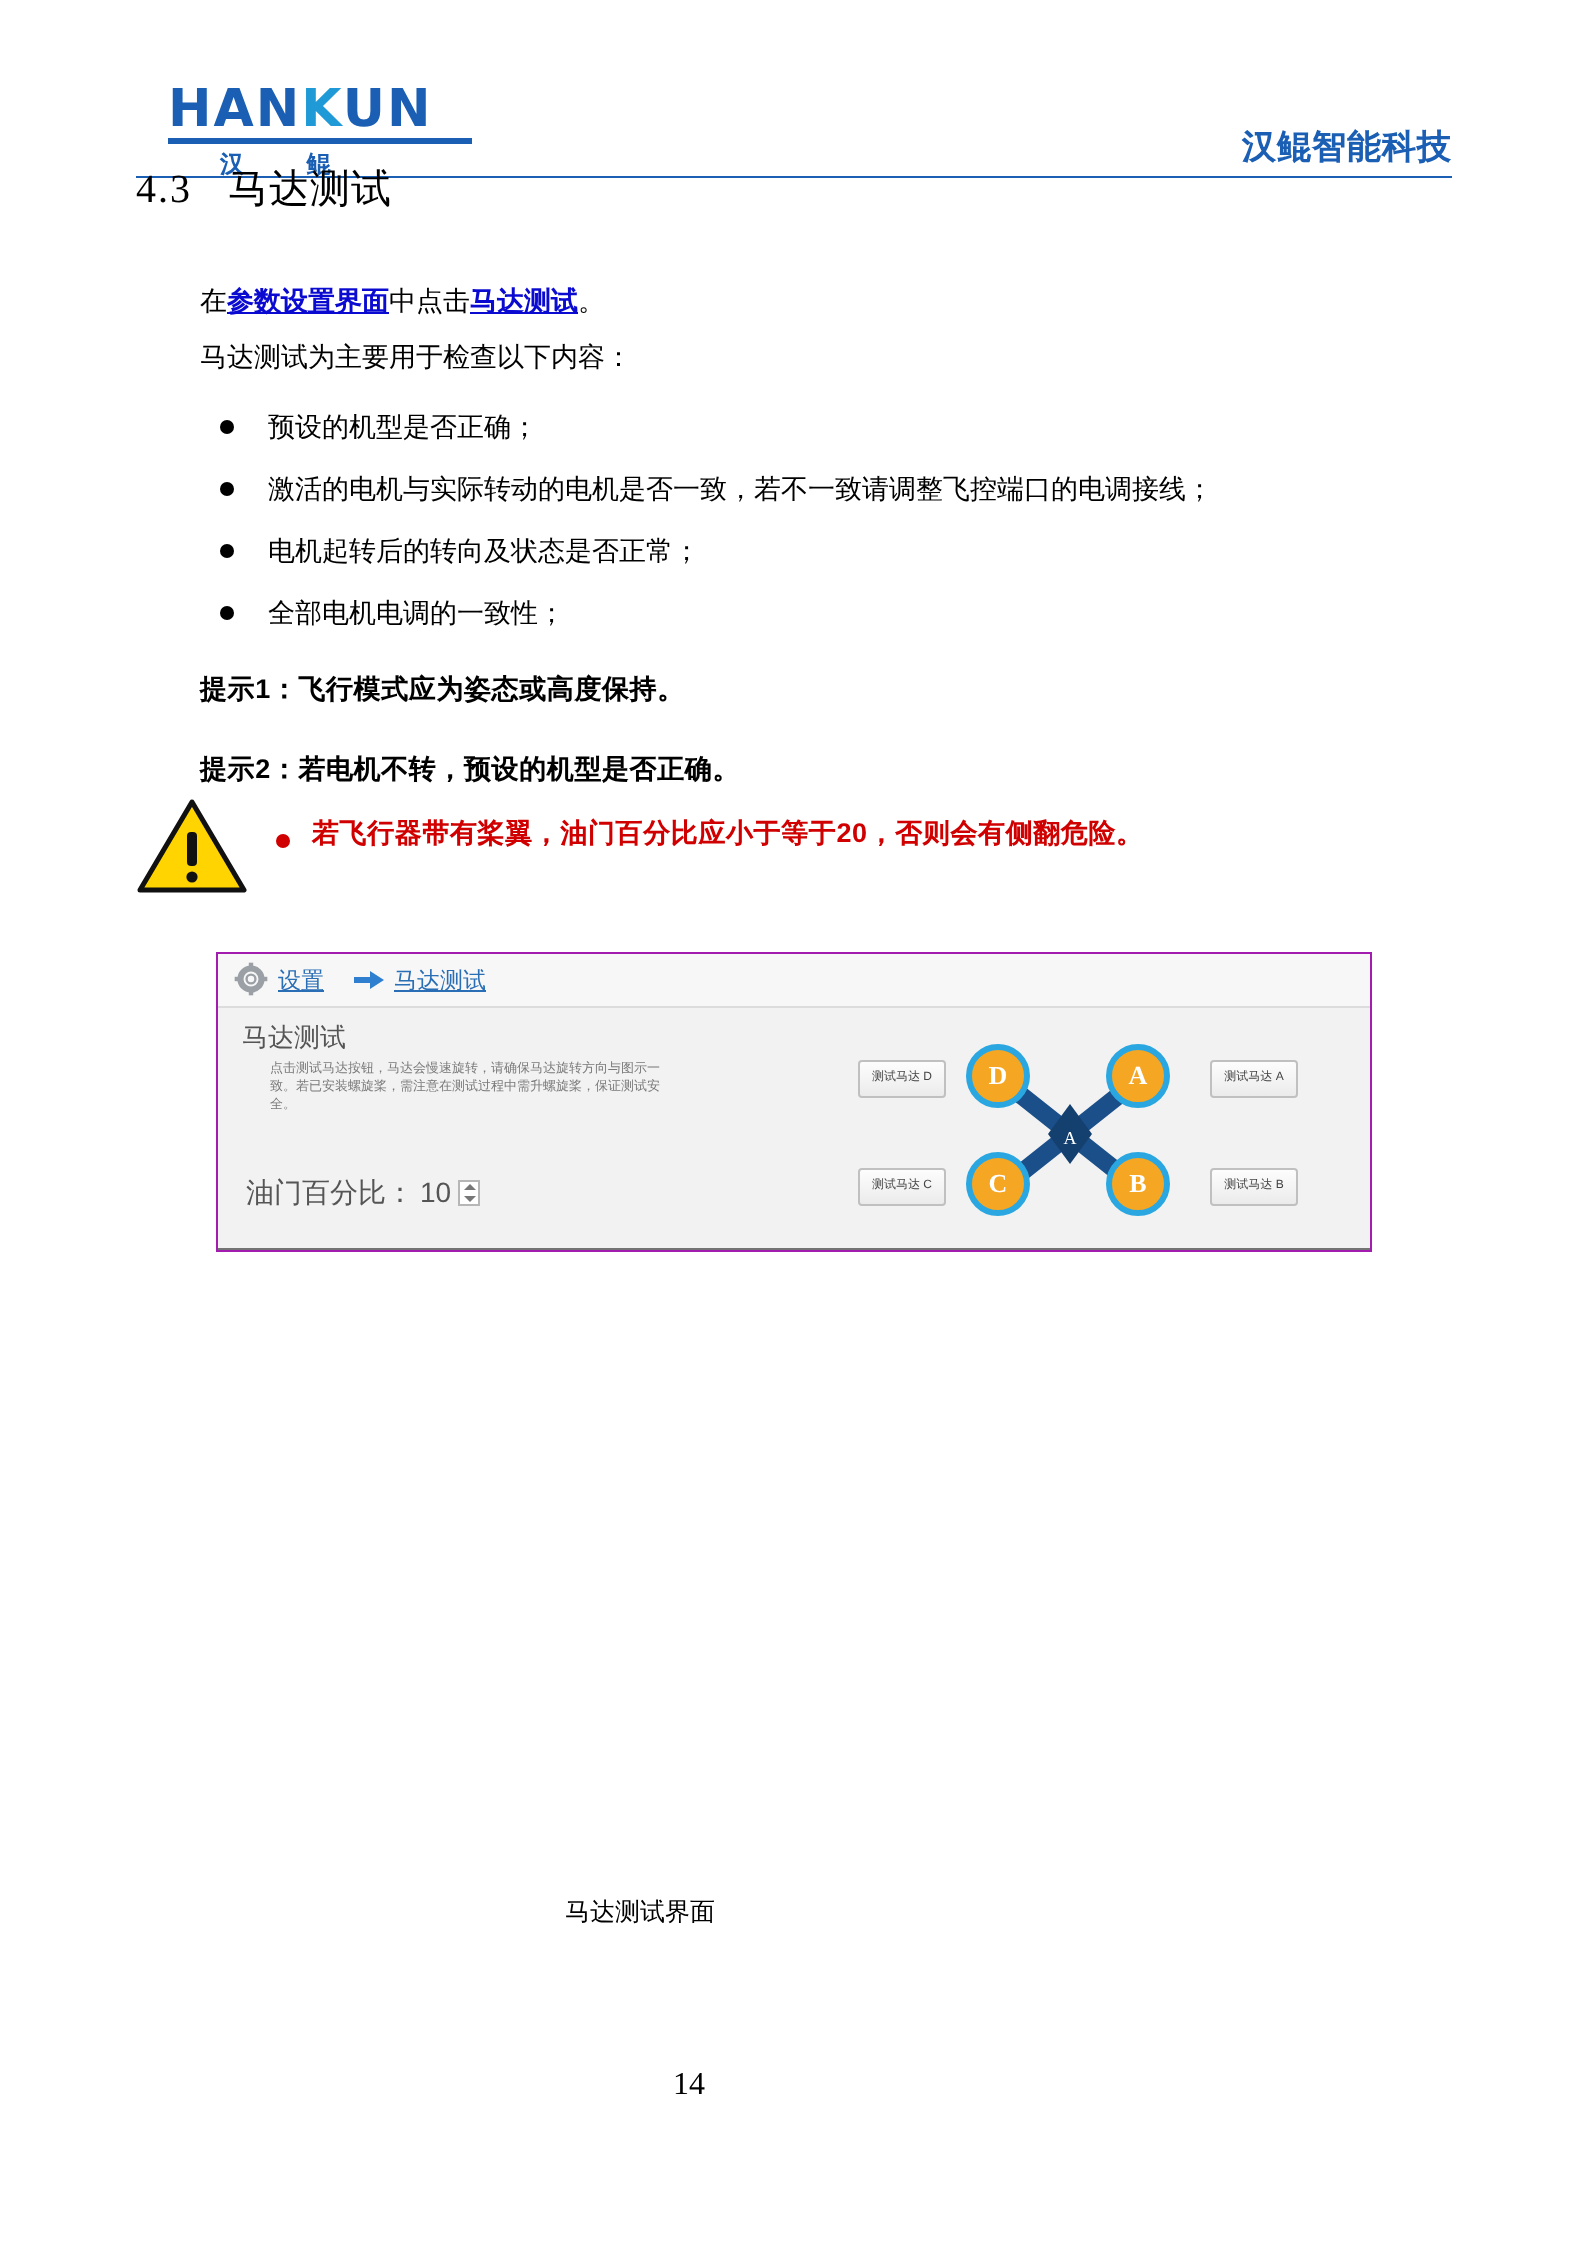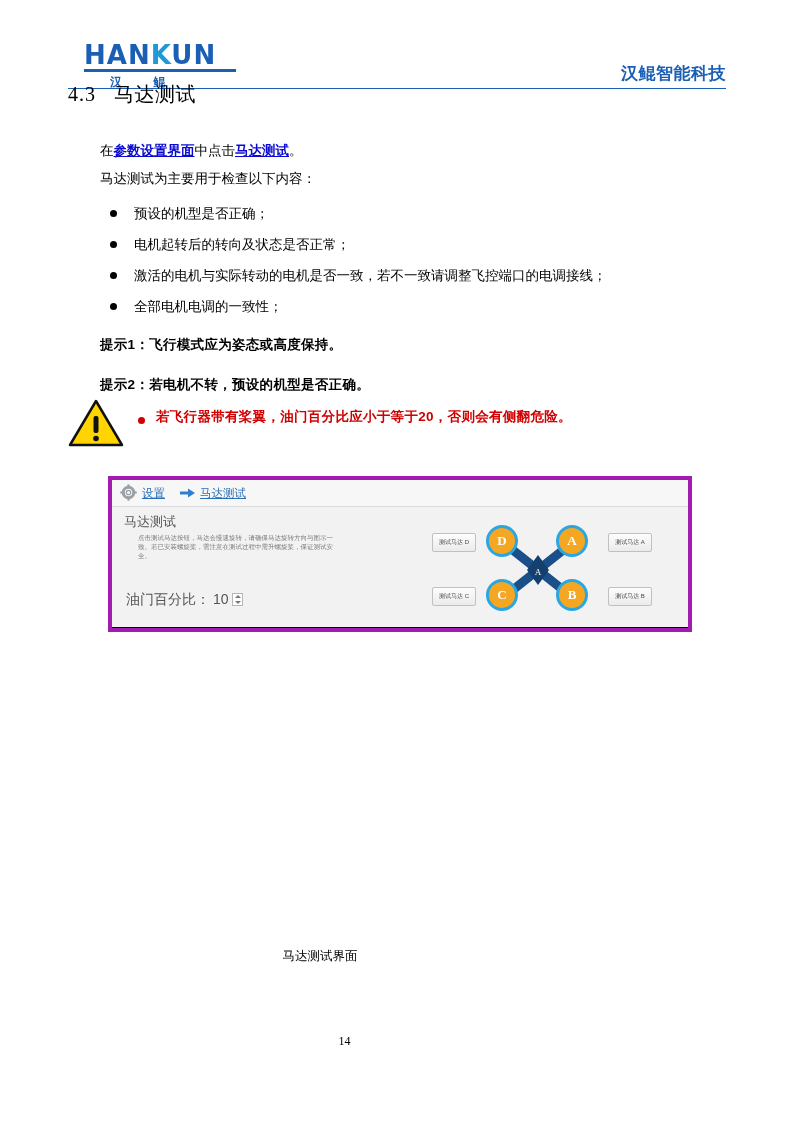--- a/index.html
+++ b/index.html
@@ -175,22 +175,22 @@
     background: #d00000;
   }
 
   
   .shot {
     position: absolute;
     left: 108px;
     top: 476px;
     width: 576px;
     height: 148px;
-    background: #000000;
-    border: 4px solid #a21caf;
+    background: #737373;
+    border: 1px solid #a21caf;
     text-decoration: underline;
   }
   .shot-topbar {
     position: relative;
     height: 26px;
     background: #f7f7f7;
     border-bottom: 1px solid #dcdcdc;
   }
   .gear-icon {
     position: absolute;
@@ -328,21 +328,21 @@
     text-align: center;
     font-size: 12.5px;
     color: #000;
   }
   .page-number {
     position: absolute;
     top: 1034px;
     left: 0;
     width: 689px;
     text-align: center;
-    font-size: 12px;
+    font-size: 16px;
     font-family: "Liberation Serif", serif;
     color: #000;
   }
 </style>
 </head>
 <body>
 
 <div class="page-header">
   <div class="logo">
     <div class="logo-main">HAN<span class="accent">K</span>UN</div>
@@ -358,22 +358,22 @@
 </div>
 
 <div class="content">
   <p class="p">
     <span>在</span><span class="blue-bold">参数设置界面</span><span>中点击</span><span class="blue-bold">马达测试</span><span>。</span>
   </p>
   <p class="p">马达测试为主要用于检查以下内容：</p>
 
   <ul class="bullets">
     <li>预设的机型是否正确；</li>
+    <li>激活的电机与实际转动的电机是否一致，若不一致请调整飞控端口的电调接线；</li>
     <li>电机起转后的转向及状态是否正常；</li>
-    <li>激活的电机与实际转动的电机是否一致，若不一致请调整飞控端口的电调接线；</li>
     <li>全部电机电调的一致性；</li>
   </ul>
 
   <p class="tip">提示1：飞行模式应为姿态或高度保持。</p>
   <p class="tip2">提示2：若电机不转，预设的机型是否正确。</p>
 </div>
 
 <div class="warning">
   <svg class="warn-icon" viewBox="0 0 56 50">
     <polygon points="28,3 54,47 2,47" fill="#ffd400" stroke="#111111" stroke-width="2.5" stroke-linejoin="round"></polygon>

